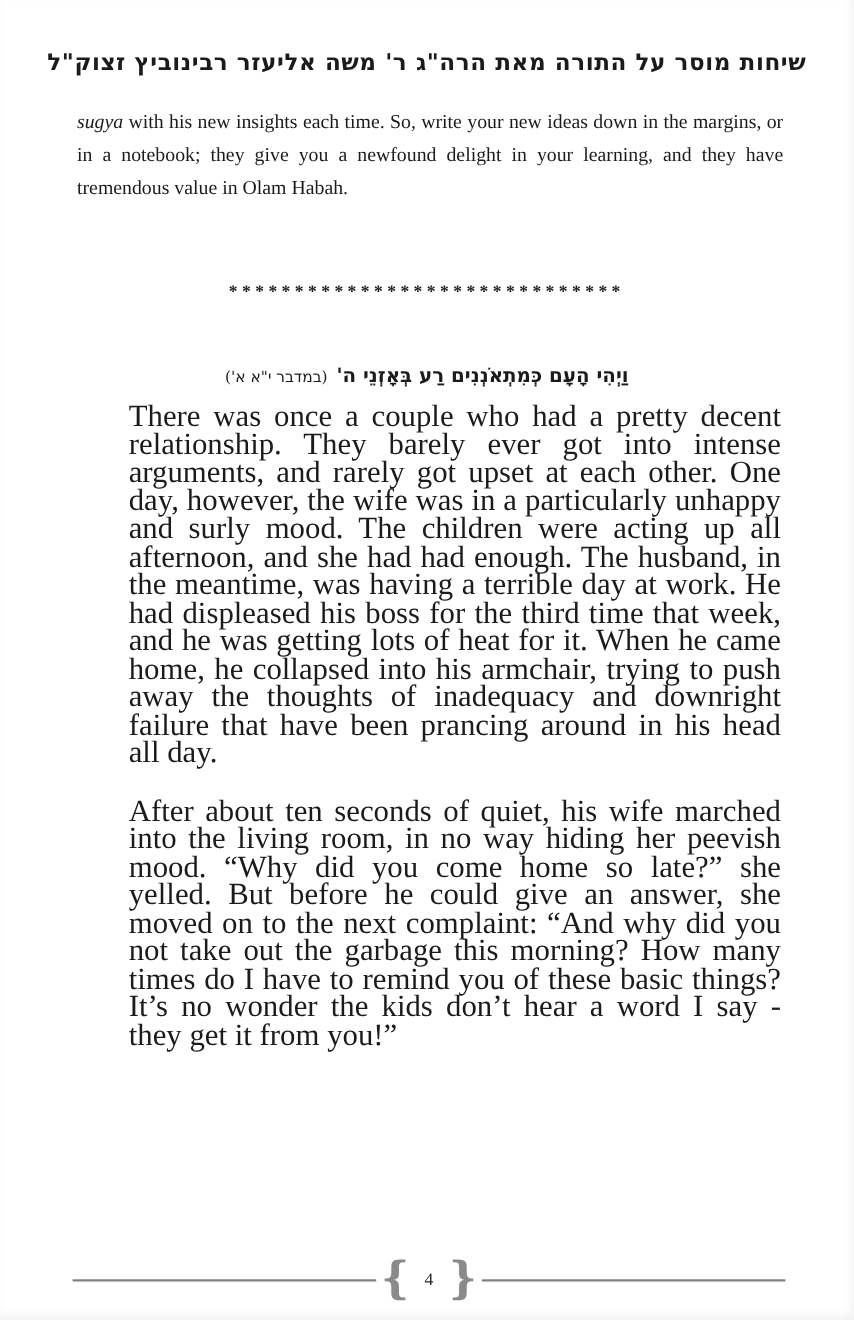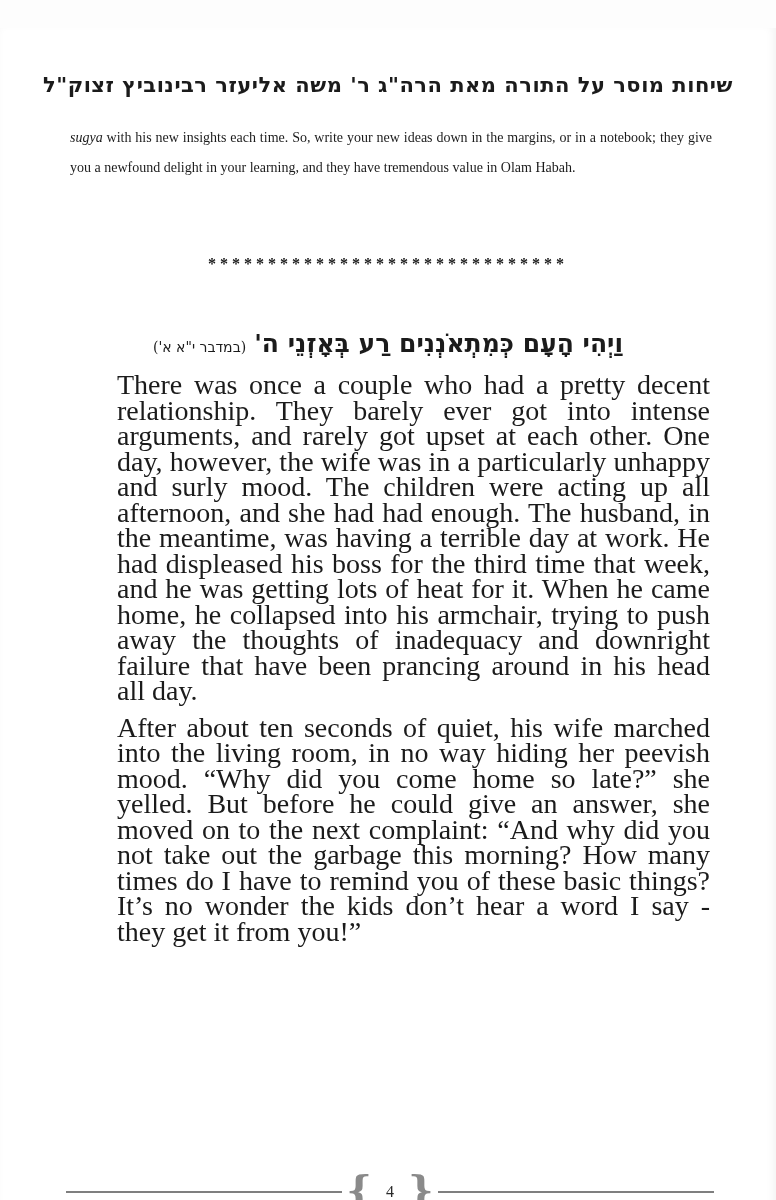--- a/index.html
+++ b/index.html
@@ -16,71 +16,70 @@
     background:#fff;
     box-shadow: inset -3px -4px 8px rgba(0,0,0,0.05);
   }
   .hebrew { direction:rtl; unicode-bidi:isolate; font-family:"DejaVu Serif","DejaVu Sans",serif; }
   .hebrew-title {
     padding-top:44px;
     text-align:center;
     font-weight:bold;
     font-size:21px;
     letter-spacing:0.5px;
-    margin-top:28px;
   }
   .hebrew-parsha {
     margin-top:16px;
     text-align:center;
     font-size:17px;
   }
   .intro {
     margin:26px 64px 0 70px;
-    font-size:14px;
+    font-size:18px;
     line-height:30px;
     text-align:justify;
   }
   .intro .it { font-style:italic; }
   .separator {
     margin-top:72px;
     text-align:center;
     font-weight:bold;
     font-size:16px;
     letter-spacing:4px;
     white-space:nowrap;
   }
   .verse {
     margin-top:56px;
     text-align:center;
     direction:rtl;
   }
   .verse-text {
     font-weight:bold;
-    font-size:25px;
+    font-size:18px;
     font-family:"DejaVu Serif","DejaVu Sans",serif;
   }
   .verse-cite {
     font-size:14px;
     font-family:"DejaVu Serif","DejaVu Sans",serif;
     margin-right:8px;
   }
   .lead {
     margin:50px 64px 0 70px;
     font-size:21px;
     line-height:28px;
     text-align:justify;
     text-indent:72px;
   }
   .anecdote {
     margin:14px 66px 0 117px;
     font-size:28px;
     line-height:25.5px;
     text-align:justify;
   }
-  .anecdote p + p { margin-top:11px; }
+  .anecdote p + p { margin-top:27px; }
   .footer {
     position:absolute;
     top:1144px; left:66px; right:62px;
     height:40px;
     display:flex;
     align-items:center;
   }
   .fline {
     flex:1;
     height:0;

